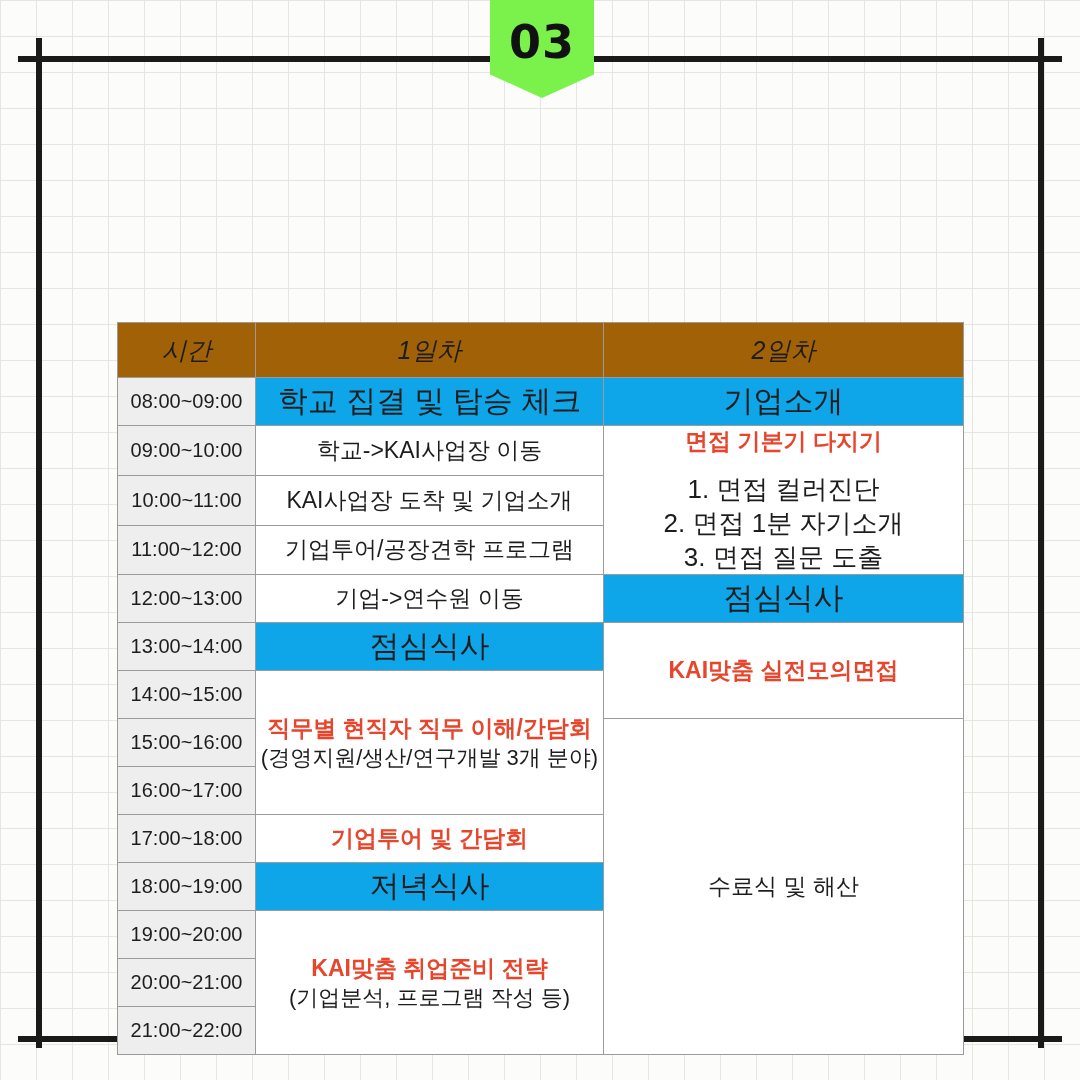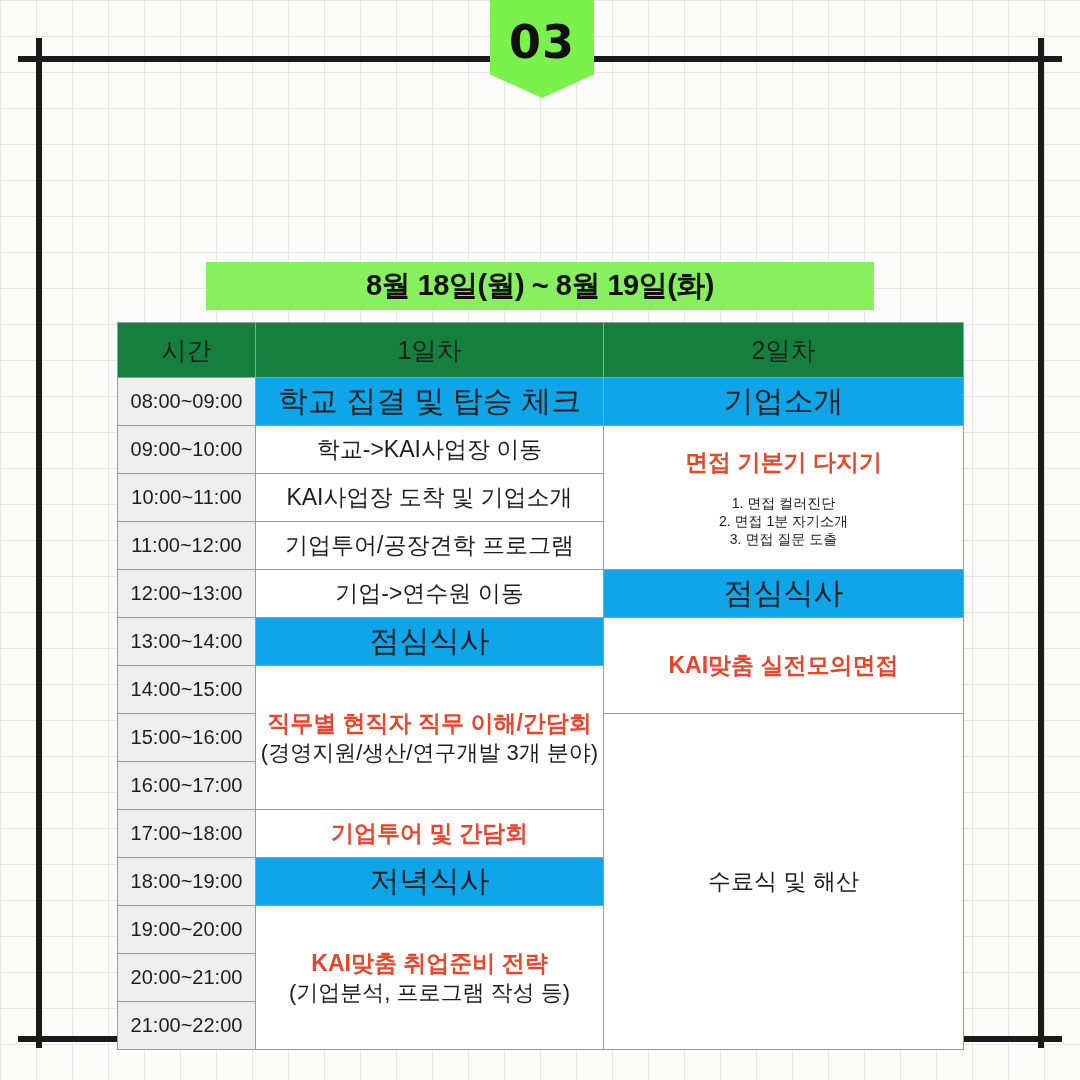--- a/index.html
+++ b/index.html
@@ -117,24 +117,25 @@
     vertical-align: middle;
     font-weight: 400;
     color: #1d1d1d;
     padding: 0 4px;
   }
   col.c-time { width: 138px; }
   col.c-d1 { width: 348px; }
   col.c-d2 { width: 360px; }
 
   thead th {
-    background: #15803d;
+    background: #a16207;
     font-size: 25px;
     height: 54px;
     font-weight: 400;
+    font-style: italic;
   }
   td.time {
     background: #eeeeee;
     font-size: 20px;
     height: 47px;
     color: #222222;
   }
   td.cell {
     background: #ffffff;
     font-size: 23px;
@@ -148,21 +149,21 @@
     font-weight: 700;
   }
   .sub-lines {
     font-size: 22px;
     line-height: 1.22;
     color: #1d1d1d;
     display: block;
     margin-top: 1px;
   }
   .num-list {
-    font-size: 14px;
+    font-size: 26px;
     line-height: 1.3;
     display: block;
     margin-top: 16px;
   }
   .red-title {
     display: block;
     font-size: 23px;
   }
 </style>
 </head>
@@ -174,23 +175,20 @@
 <div class="frame-line frame-left"></div>
 <div class="frame-line frame-right"></div>
 
 <div class="content">
 
   <div class="ribbon">
     <span class="ribbon-num">03</span>
   </div>
 
 
-  <div class="subtitle-wrap">
-    <span class="subtitle">8월 18일(월) ~ 8월 19일(화)</span>
-  </div>
 
   <div class="table-wrap">
     <table class="schedule">
       <colgroup>
         <col class="c-time">
         <col class="c-d1">
         <col class="c-d2">
       </colgroup>
       <thead>
         <tr>

